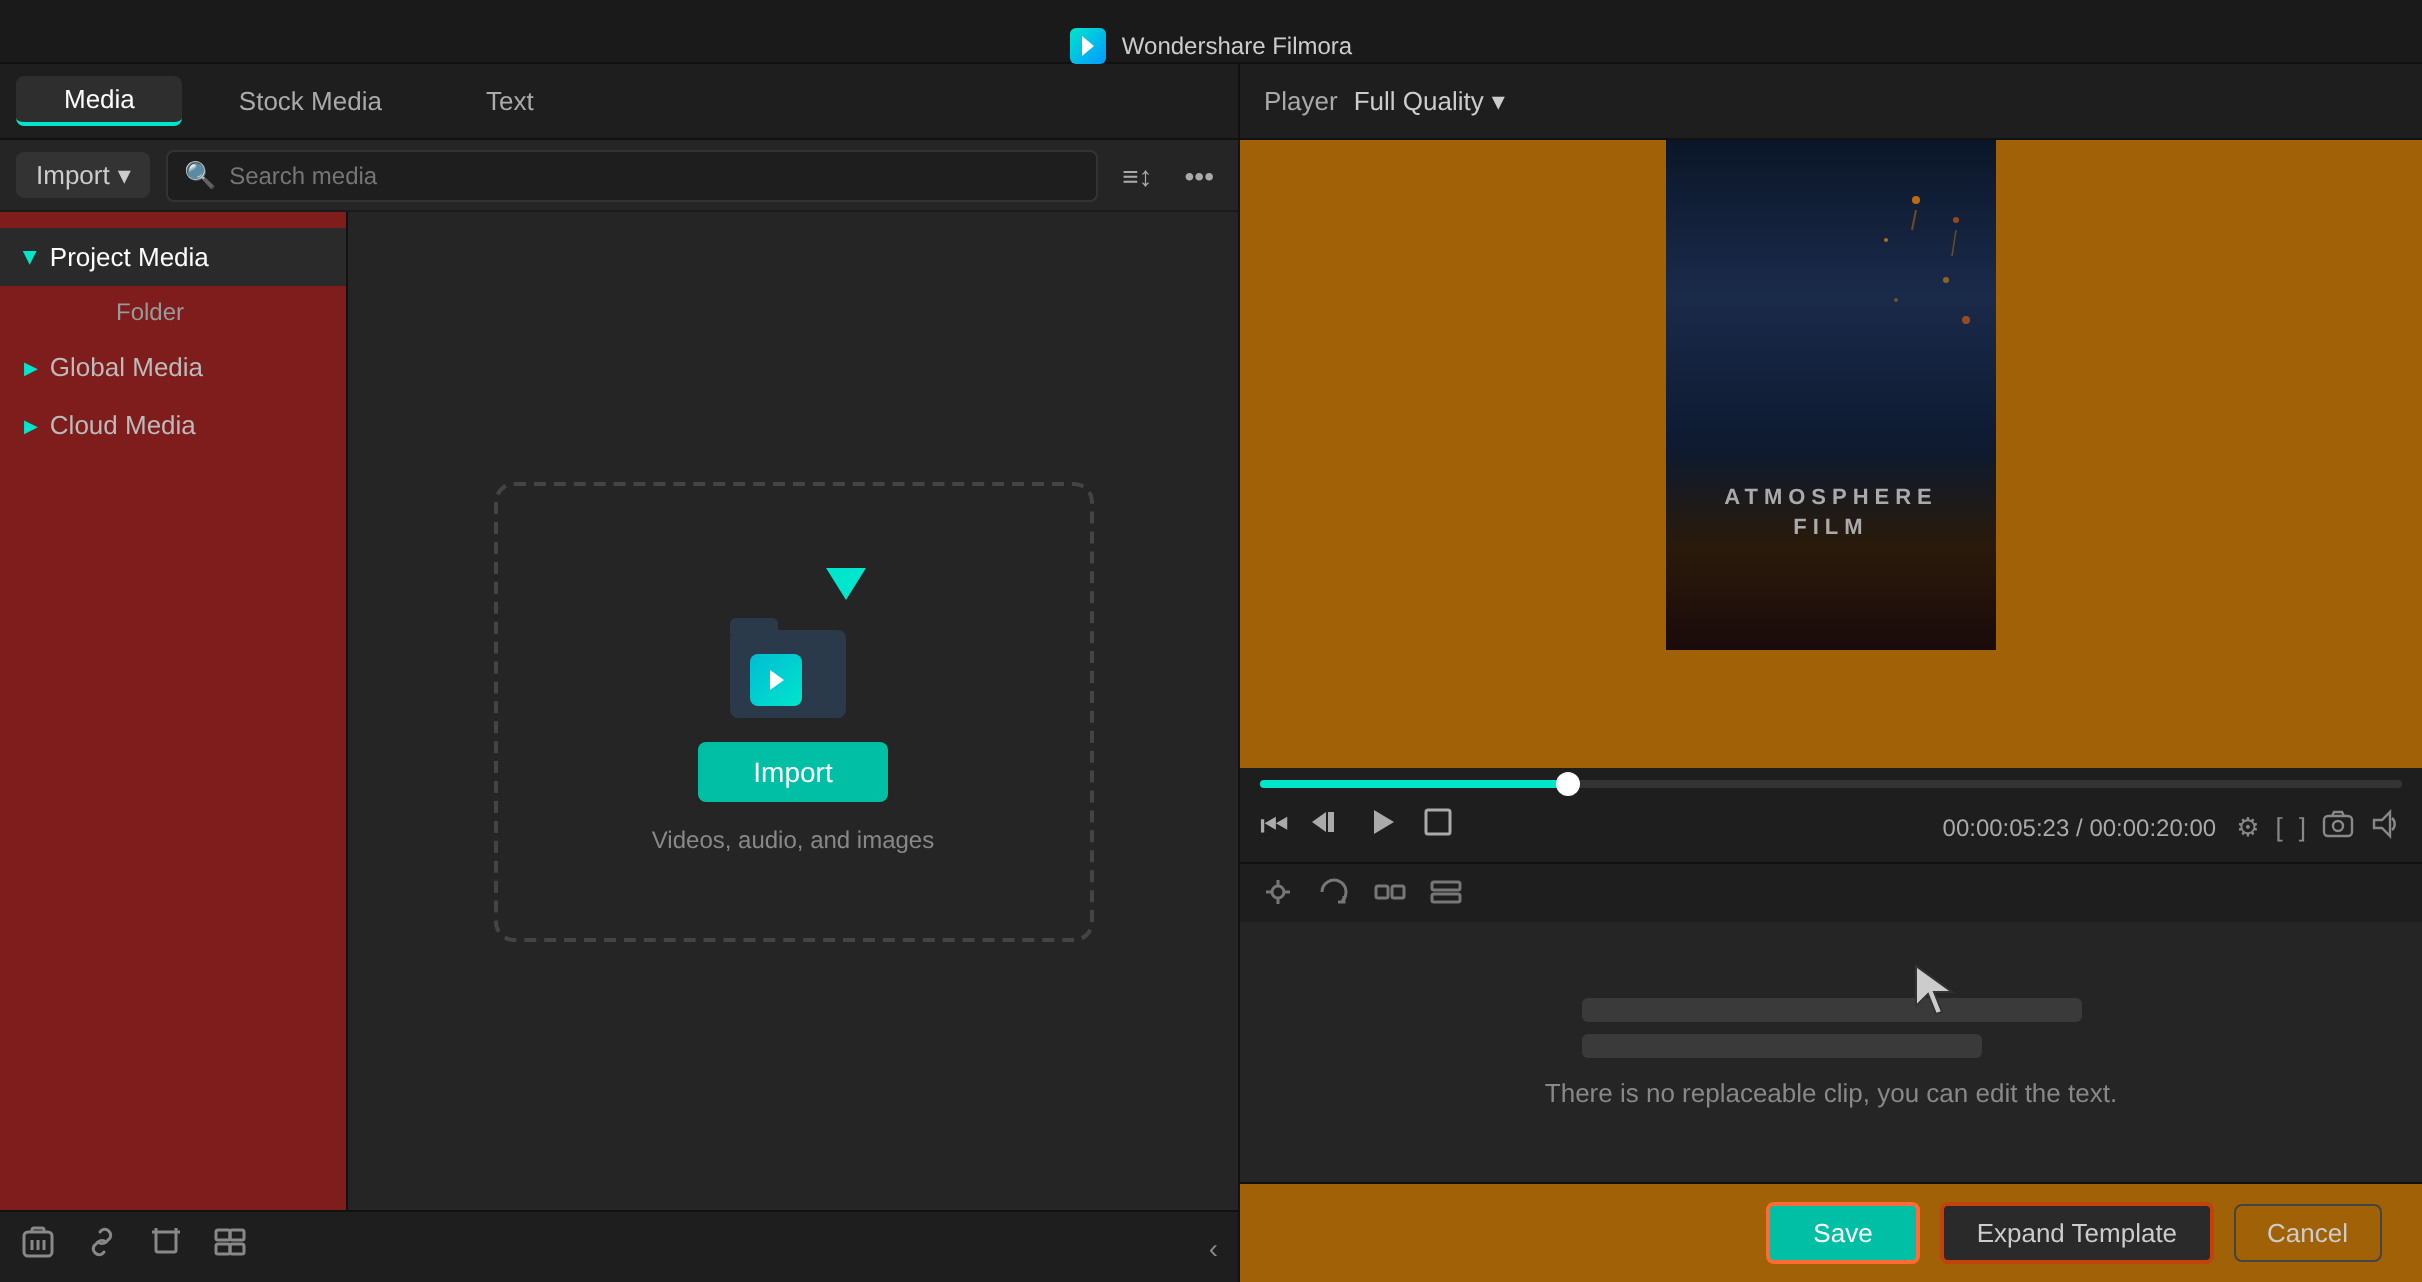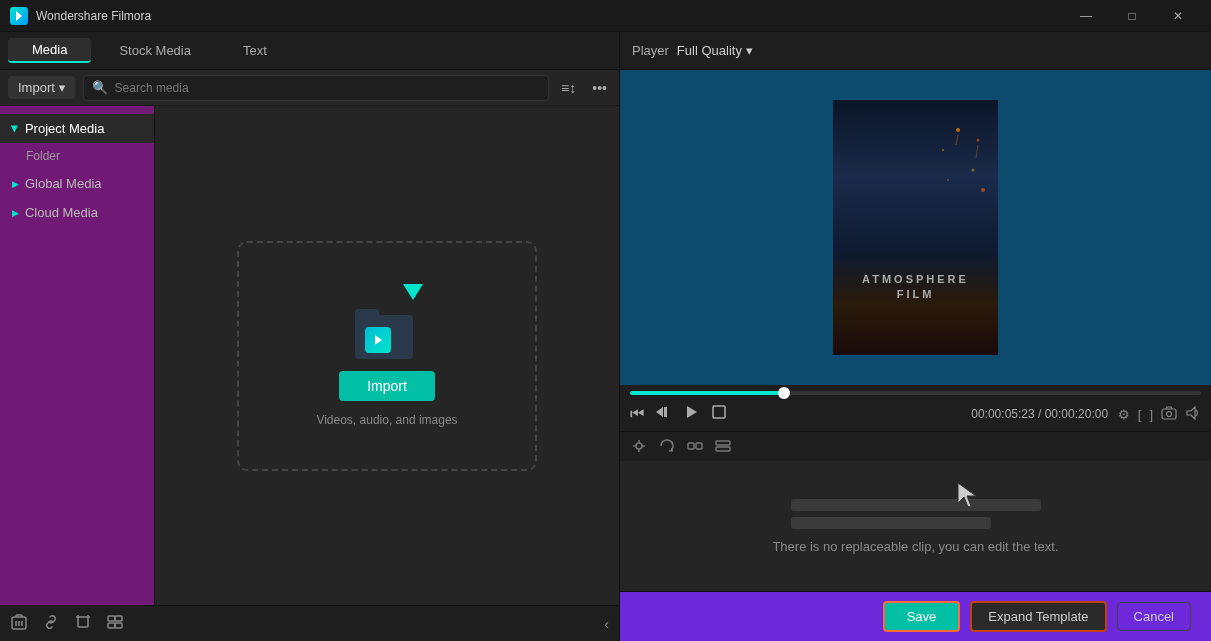--- a/index.html
+++ b/index.html
@@ -13,22 +13,23 @@
       position: relative;
     }
 
     
     .title-bar {
       height: 32px;
       background: #1a1a1a;
       display: flex;
       align-items: center;
       justify-content: space-between;
-      padding: 0 10px;
+      padding: 14px 10px;
       border-bottom: 1px solid #111;
+      flex-direction: column;
     }
     .title-bar-left {
       display: flex;
       align-items: center;
       gap: 8px;
     }
     .title-bar-icon {
       width: 18px;
       height: 18px;
       background: linear-gradient(135deg, #00e5cc, #0099ff);
@@ -146,22 +147,22 @@
       padding: 2px 4px;
     }
 
     
     .panel-body {
       display: flex;
       flex: 1;
       overflow: hidden;
     }
     .sidebar {
-      width: 155px;
-      background: #701a75;
+      width: 174px;
+      background: #7f1d1d;
       border-right: 1px solid #111;
       padding: 8px 0;
       flex-shrink: 0;
     }
     .sidebar-item {
       display: flex;
       align-items: center;
       gap: 6px;
       padding: 7px 12px;
       font-size: 13px;
@@ -173,20 +174,21 @@
       font-size: 9px;
       color: #00e5cc;
       transition: transform 0.2s;
     }
     .sidebar-arrow.expanded { transform: rotate(90deg); }
     .sidebar-sub-item {
       padding: 6px 12px 6px 26px;
       font-size: 12px;
       color: #999;
       cursor: pointer;
+      margin-left: 32px;
     }
 
     
     .media-content {
       flex: 1;
       display: flex;
       align-items: center;
       justify-content: center;
       padding: 20px;
     }
@@ -270,23 +272,22 @@
       background: transparent;
       border: none;
       color: #ccc;
       font-size: 13px;
       cursor: pointer;
     }
 
     
     .video-preview {
       flex: 1;
-      background: #0c4a6e;
-      display: flex;
-      align-items: center;
+      background: #a16207;
+      display: flex;
       justify-content: center;
       position: relative;
       overflow: hidden;
     }
     .preview-image {
       width: 165px;
       height: 255px;
       background: linear-gradient(180deg, #0a1628 0%, #1a2a4a 30%, #0d1a30 60%, #2a1a0a 80%, #1a0a0a 100%);
       position: relative;
       overflow: hidden;
@@ -431,21 +432,21 @@
       width: 200px;
     }
     .template-msg {
       font-size: 13px;
       color: #888;
     }
 
     
     .action-bar {
       height: 50px;
-      background: #6d28d9;
+      background: #a16207;
       border-top: 1px solid #111;
       display: flex;
       align-items: center;
       justify-content: flex-end;
       padding: 0 20px;
       gap: 10px;
     }
     .save-btn {
       background: #00bfa5;
       color: white;

